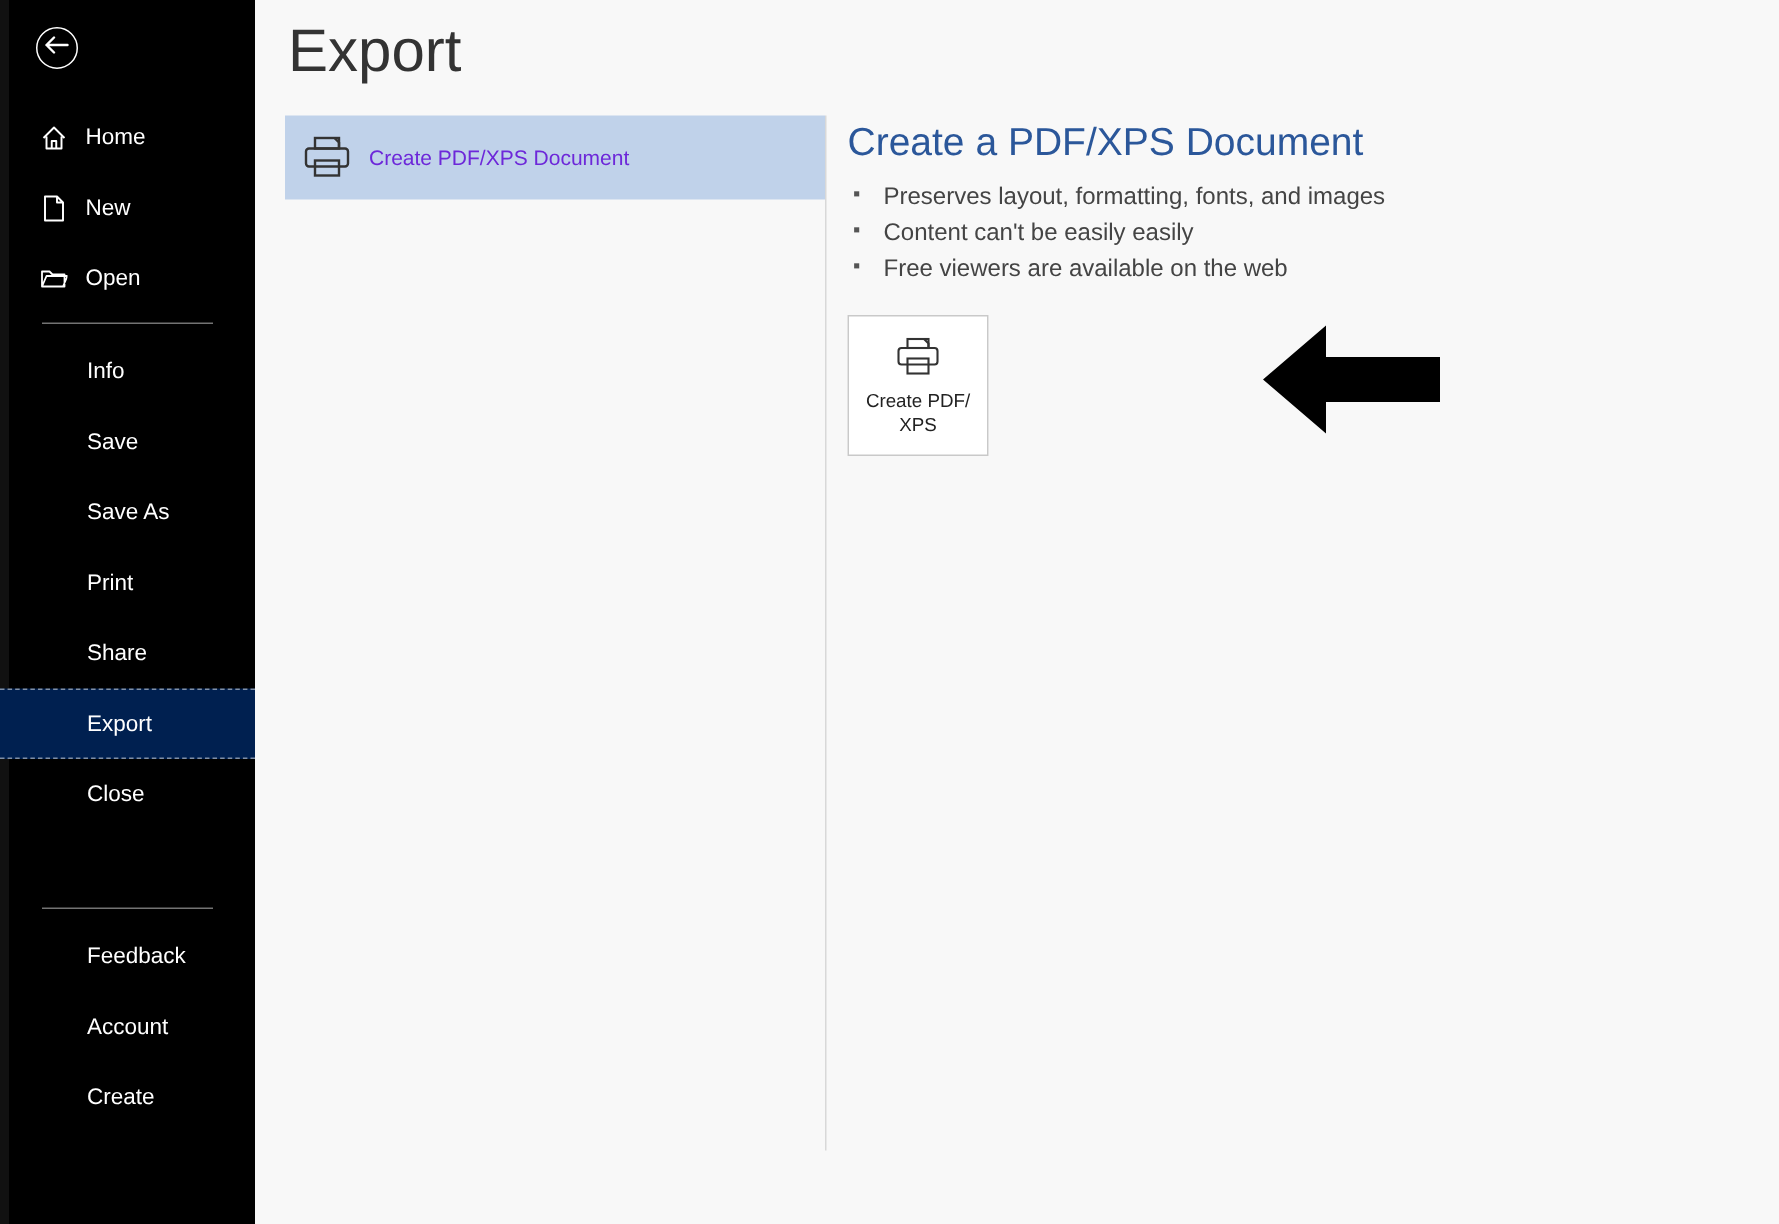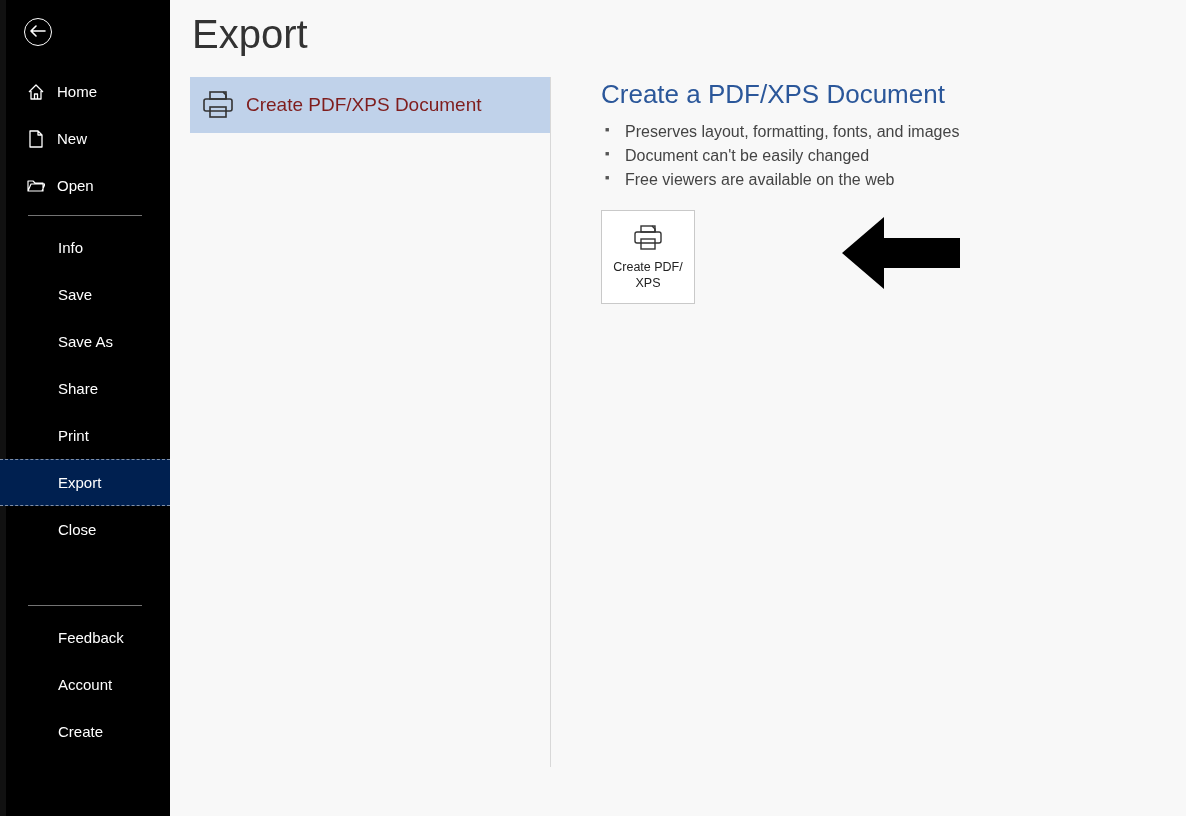--- a/index.html
+++ b/index.html
@@ -83,29 +83,29 @@
     .export-options { width: 360px; }
     .export-option {
       height: 56px;
       display: flex;
       align-items: center;
       padding-left: 10px;
       cursor: pointer;
     }
     .export-option.selected { background: #c0d2ea; }
     .export-option .opt-icon { width: 36px; height: 36px; margin-right: 10px; display:flex;align-items:center;justify-content:center; }
-    .export-option .opt-label { font-size: 19px; color: #7f1d1d; }
+    .export-option .opt-label { font-size: 14px; color: #6d28d9; }
     .vert-div {
       width: 1px;
       background: #d8d8d8;
       margin: 0 14px 0 0;
       align-self: stretch;
       height: 690px;
     }
-    .detail-pane { flex: 1; padding-top: 2px; margin-left: 36px; }
+    .detail-pane { flex: 1; padding-top: 2px; }
     .detail-title {
       font-size: 26px;
       color: #2b579a;
       font-weight: 400;
       margin-bottom: 10px;
     }
     .detail-list { list-style: none; }
     .detail-list li {
       font-size: 16px;
       color: #444;
@@ -186,24 +186,24 @@
   <div class="nav-item sub">
       <span>Info</span>
     </div>
   <div class="nav-item sub">
       <span>Save</span>
     </div>
   <div class="nav-item sub">
       <span>Save As</span>
     </div>
   <div class="nav-item sub">
+      <span>Print</span>
+    </div>
+  <div class="nav-item sub">
       <span>Share</span>
-    </div>
-  <div class="nav-item sub">
-      <span>Print</span>
     </div>
   <div class="nav-item sub selected">
       <span>Export</span>
     </div>
   <div class="nav-item sub">
       <span>Close</span>
     </div>
 
   <div style="height:46px"></div>
   <div class="nav-divider"></div>
@@ -237,21 +237,21 @@
       </div>
       <div style="height:4px"></div>
     </div>
 
     <div class="vert-div"></div>
 
     <div class="detail-pane">
       <div class="detail-title">Create a PDF/XPS Document</div>
       <ul class="detail-list">
         <li>Preserves layout, formatting, fonts, and images</li>
-        <li>Document can't be easily changed</li>
+        <li>Content can't be easily easily</li>
         <li>Free viewers are available on the web</li>
       </ul>
 
       <div class="action-btn">
         <span class="btn-icon">
           <svg width="34" height="28" viewBox="0 0 34 28">
             <rect x="10" y="2" width="14" height="6" stroke="#333" stroke-width="1.4" fill="none"></rect>
             <path d="M21 2 L24 5 V8" stroke="#333" stroke-width="1.4" fill="none"></path>
             <rect x="4" y="8" width="26" height="11" rx="2" stroke="#333" stroke-width="1.4" fill="none"></rect>
             <rect x="10" y="15" width="14" height="10" stroke="#333" stroke-width="1.4" fill="none"></rect>

